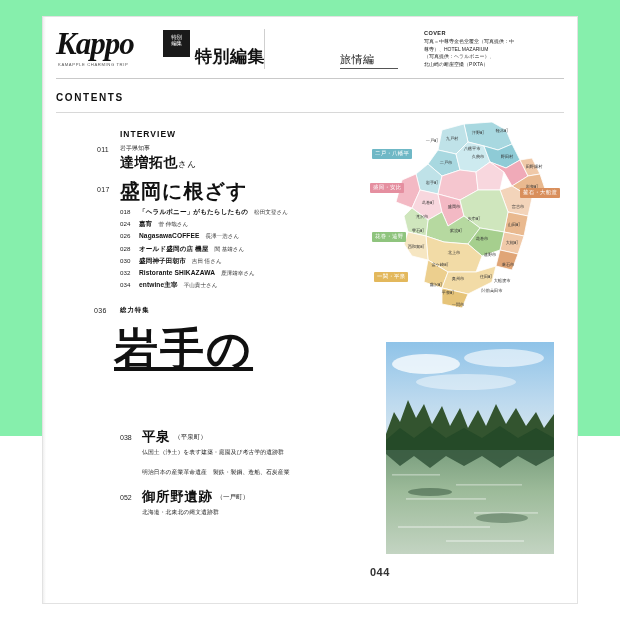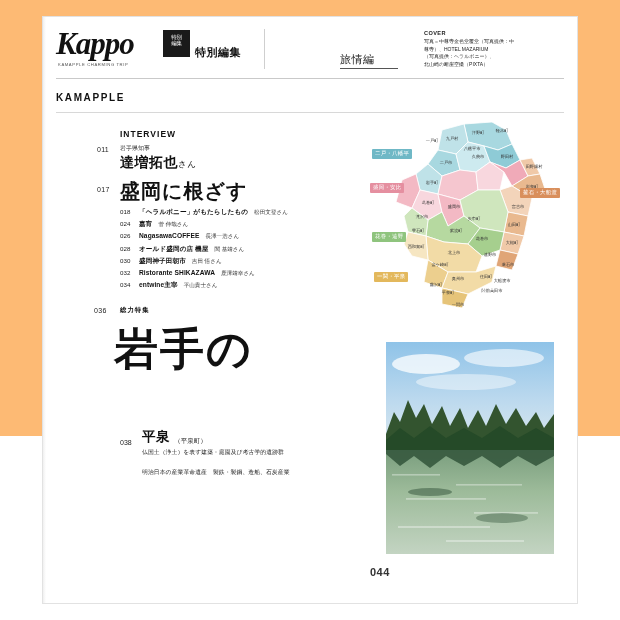--- a/index.html
+++ b/index.html
@@ -10,21 +10,21 @@
   body {
     width: 620px;
     height: 620px;
     font-family: "Liberation Sans", sans-serif;
     overflow: hidden;
   }
   .page {
     position: relative;
     width: 620px;
     height: 436px;
-    background: #fdba74;
+    background: #86efac;
   }
   
   .paper {
     position: absolute;
     left: 42px;
     top: 16px;
     width: 536px;
     height: 588px;
     background: #ffffff;
     border: 1px solid #e2e2e2;
@@ -79,21 +79,21 @@
     line-height: 1.15;
     text-align: center;
     padding-top: 4px;
     box-sizing: border-box;
     letter-spacing: -0.2px;
   }
   .tokubetsu {
     position: absolute;
     left: 139px;
     top: 17px;
-    font-size: 11px;
+    font-size: 17px;
     font-weight: bold;
     color: #111;
     letter-spacing: 0.5px;
   }
   .masthead-divider {
     position: absolute;
     left: 208px;
     top: 1px;
     width: 1px;
     height: 40px;
@@ -269,34 +269,35 @@
   .bigtitle {
     position: absolute;
     left: 114px;
     top: 324px;
     font-family: "Liberation Serif", serif;
     font-size: 44px;
     font-weight: bold;
     color: #111;
     line-height: 1.18;
     letter-spacing: 2px;
+    text-decoration: underline;
   }
 
   .feature-list {
     position: absolute;
     left: 120px;
     top: 428px;
     width: 250px;
   }
   .feat {
     margin-bottom: 11px;
   }
   .feat .fhead {
     display: flex;
-    align-items: flex-end;
+    align-items: center;
   }
   .feat .fn {
     width: 22px;
     flex: 0 0 22px;
     font-size: 7px;
     color: #222;
   }
   .feat .ft {
     font-family: "Liberation Serif", serif;
     font-size: 13.5px;
@@ -384,21 +385,21 @@
 
   <div class="cover-credit">
     <span class="ct">COVER</span>
     <div>写真＝中尊寺金色堂覆堂（写真提供：中</div>
     <div>尊寺）、HOTEL MAZARIUM</div>
     <div>（写真提供：ヘラルボニー）、</div>
     <div>北山崎の断崖空撮（PIXTA）</div>
   </div>
 
   <div class="rule-top"></div>
-  <div class="contents-label">KAMAPPLE</div>
+  <div class="contents-label">CONTENTS</div>
   <div class="rule-contents"></div>
 
   <div class="interview-label">INTERVIEW</div>
   <div class="entry-num n011">011</div>
   <div class="kenchiji">岩手県知事</div>
   <div class="name-big">
     <span>達増拓也</span><span class="san">さん</span>
   </div>
 
   <div class="entry-num n017">017</div>
@@ -452,20 +453,28 @@
     <div class="feat">
       <div class="fhead">
         <span class="fn">038</span>
         <span class="ft">平泉</span>
         <span class="fp">（平泉町）</span>
       </div>
       <div class="fdesc">仏国土（浄土）を表す建築・庭園及び考古学的遺跡群</div>
     </div>
     <div class="feat">
       <div class="fdesc">明治日本の産業革命遺産　製鉄・製鋼、造船、石炭産業</div>
+    </div>
+    <div class="feat">
+      <div class="fhead">
+        <span class="fn">052</span>
+        <span class="ft">御所野遺跡</span>
+        <span class="fp">（一戸町）</span>
+      </div>
+      <div class="fdesc">北海道・北東北の縄文遺跡群</div>
     </div>
   </div>
 
   <div class="map-wrap">
     <svg class="map-svg" width="196" height="200" viewBox="0 0 196 200">
       <g stroke="#ffffff" stroke-width="0.8">
 
         <path d="M92 4 L120 2 L134 10 L140 24 L126 30 L112 26 L96 22 Z" fill="#a8d8e0"></path>
         <path d="M70 10 L92 4 L96 22 L84 34 L66 30 Z" fill="#bfe2e8"></path>
         <path d="M66 30 L84 34 L88 50 L70 56 L56 44 Z" fill="#a8d8e0"></path>

